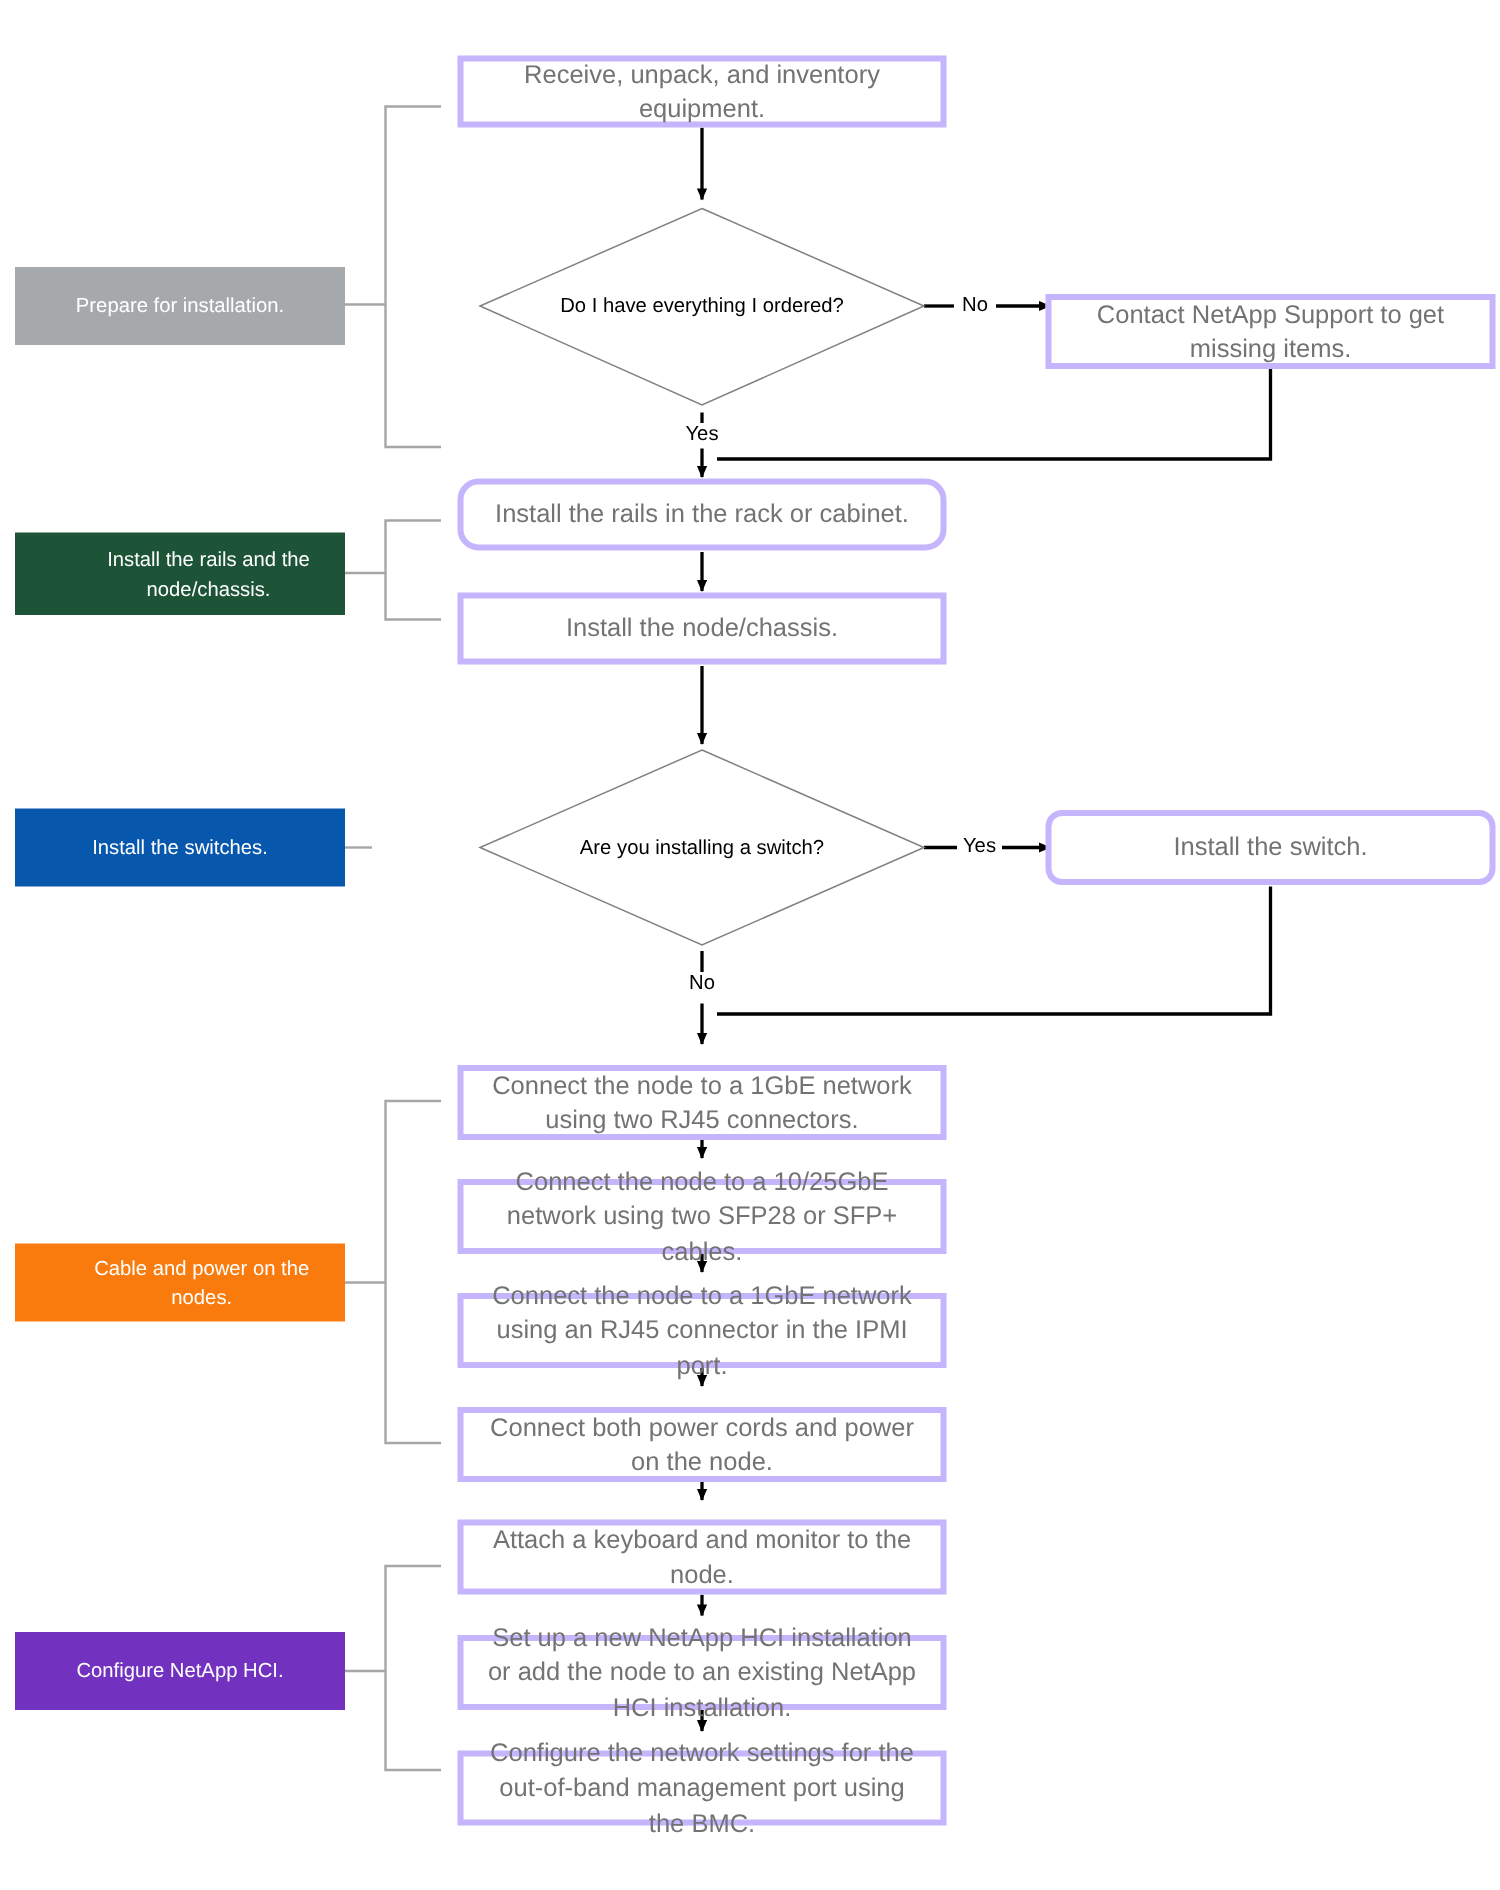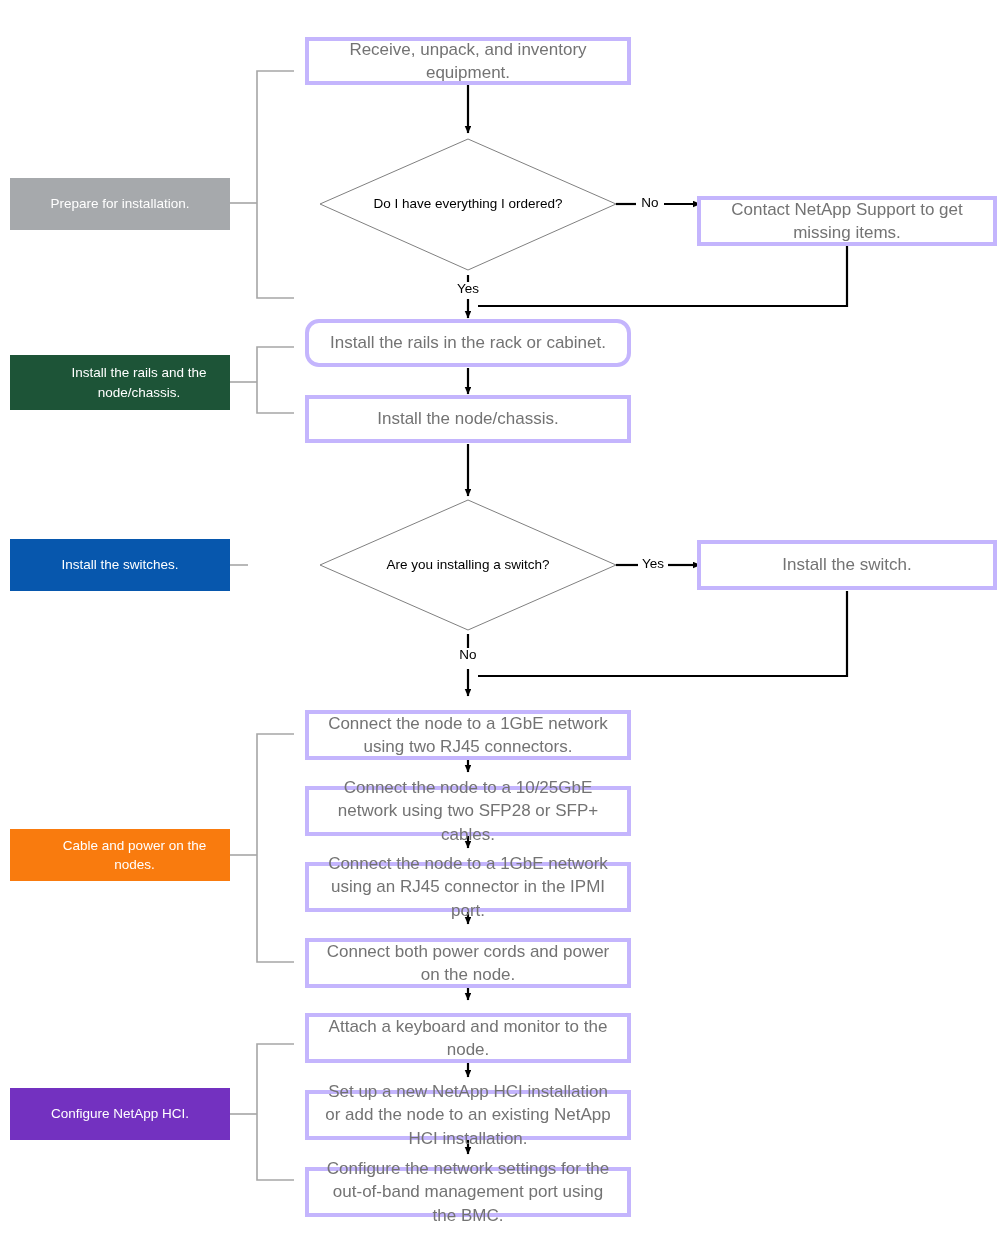--- a/index.html
+++ b/index.html
@@ -171,21 +171,21 @@
   </div>
 
   <div class="proc-box" style="left:305px; top:319px; width:326px; height:48px;border-radius:14px;">
     <span>Install the rails in the rack or cabinet.</span>
   </div>
 
   <div class="proc-box" style="left:305px; top:395px; width:326px; height:48px;">
     <span>Install the node/chassis.</span>
   </div>
 
-  <div class="proc-box" style="left:697px; top:540px; width:300px; height:50px;">
+  <div class="proc-box" style="left:697px; top:540px; width:300px; height:50px;border-radius:11px;">
     <span>Install the switch.</span>
   </div>
 
   <div class="proc-box" style="left:305px; top:710px; width:326px; height:50px;">
     <span>Connect the node to a 1GbE network using two RJ45 connectors.</span>
   </div>
 
   <div class="proc-box" style="left:305px; top:786px; width:326px; height:50px;">
     <span>Connect the node to a 10/25GbE network using two SFP28 or SFP+ cables.</span>
   </div>

